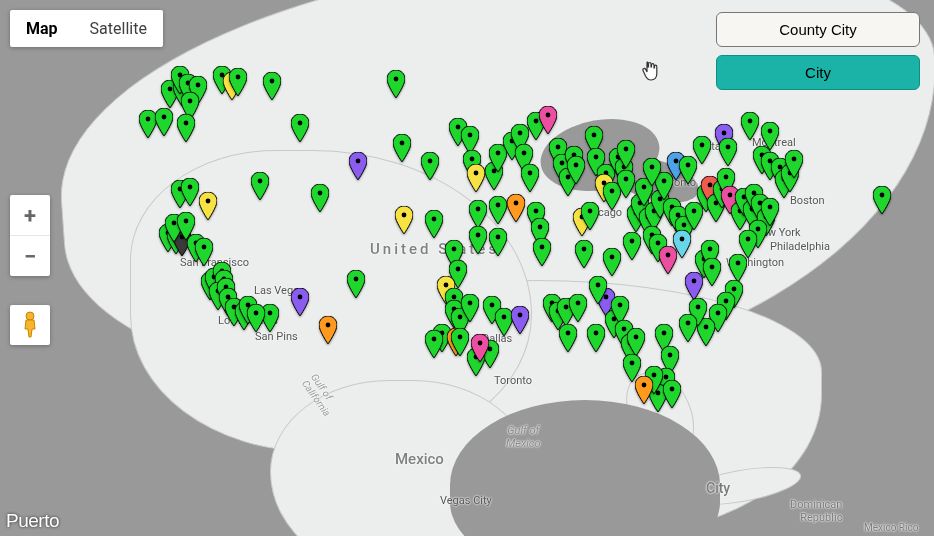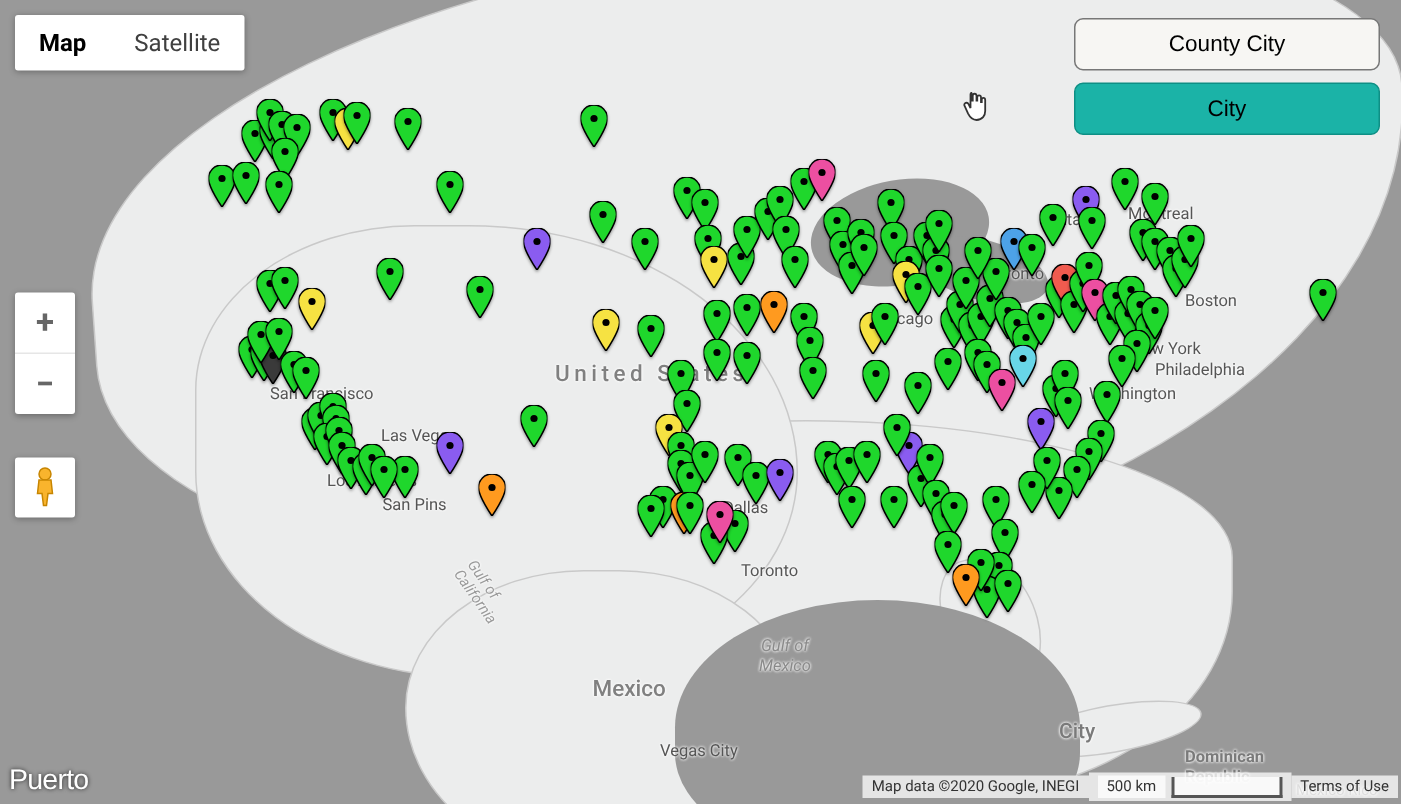--- a/index.html
+++ b/index.html
@@ -52,21 +52,21 @@
   <div class="land l4"></div>
   <div class="land florida"></div>
   <div class="land cuba"></div>
   <div class="lake l1"></div>
   <div class="lake l2"></div>
   <div class="lake gulf"></div>
 
   <div class="mlabel big" style="left:370px;top:240px;letter-spacing:3px">United States</div>
   <div class="mlabel big" style="left:395px;top:450px">Mexico</div>
   <div class="mlabel" style="left:706px;top:480px;font-weight:500">City</div>
-  <div class="mlabel" style="left:790px;top:498px;font-size:11px;white-space:pre;font-weight:700;text-align:left">Dominican
+  <div class="mlabel" style="left:790px;top:498px;font-size:11px;white-space:pre;font-weight:400;text-align:right">Dominican
 Republic</div>
   <div class="mlabel" style="left:506px;top:424px;font-size:11px;font-style:italic;white-space:pre;text-align:center;color:#8a8a8a">Gulf of
 Mexico</div>
   <div class="mlabel" style="left:300px;top:384px;font-size:10px;font-style:italic;white-space:pre;transform:rotate(55deg);color:#9a9a9a">Gulf of
 California</div>
   <div class="mlabel city" style="left:700px;top:140px">Ottawa</div>
   <div class="mlabel city" style="left:752px;top:136px">Montreal</div>
   <div class="mlabel city" style="left:440px;top:494px">Vegas City</div>
   <div class="mlabel" style="left:864px;top:522px;font-size:10px">Mexico Rico</div>
 
@@ -1190,21 +1190,13 @@
 
   <div class="pegman">
     <svg width="20" height="28" viewBox="0 0 20 28">
       <circle cx="10" cy="5" r="4" fill="#f9b42d" stroke="#c78500"></circle>
       <path d="M6 9h8l1 9h-3l-1 8h-2l-1-8H5z" fill="#f9b42d" stroke="#c78500"></path>
     </svg>
   </div>
 
   <div class="glogo">Puerto</div>
 
-  <div class="attrib">
-    <span>Map data ©2020 Google, INEGI</span>
-    <span class="scalebar">
-      <span>500 km</span>
-      <span class="bar"></span>
-    </span>
-    <span style="cursor:pointer">Terms of Use</span>
-  </div>
 </div>
 
 </body></html>

